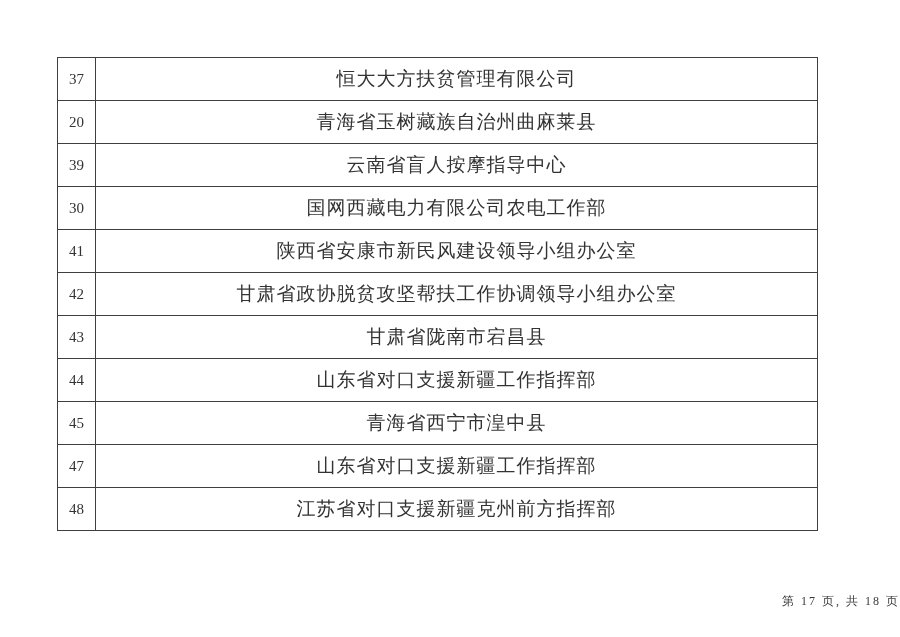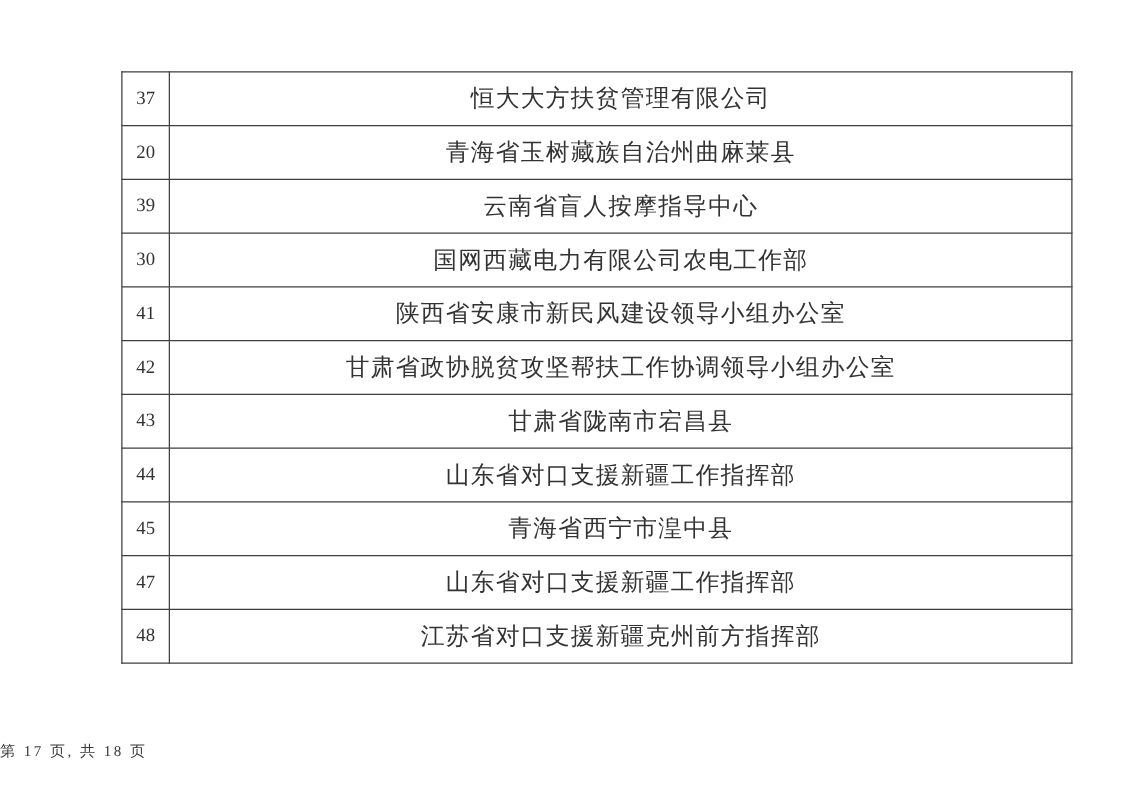--- a/index.html
+++ b/index.html
@@ -17,21 +17,20 @@
     height: 637px;
     background: #ffffff;
   }
   .org-table {
     position: absolute;
     left: 57px;
     top: 57px;
     width: 761px;
     border-collapse: collapse;
     table-layout: fixed;
-    margin-left: 40px;
   }
   .org-table td {
     border: 1px solid #3f3f3f;
     height: 43px;
     text-align: center;
     vertical-align: middle;
     font-size: 19px;
     letter-spacing: 1px;
     color: #333333;
     background: #ffffff;
@@ -40,21 +39,21 @@
   .org-table td.num-cell {
     width: 38px;
     letter-spacing: 0;
     font-size: 15px;
   }
   .page-footer {
     position: absolute;
     left: 0;
     top: 593px;
     width: 900px;
-    text-align: left;
+    text-align: right;
     font-size: 12px;
     letter-spacing: 2px;
     color: #3a3a3a;
   }
 </style>
 </head>
 <body>
 
 <div class="page">
 

